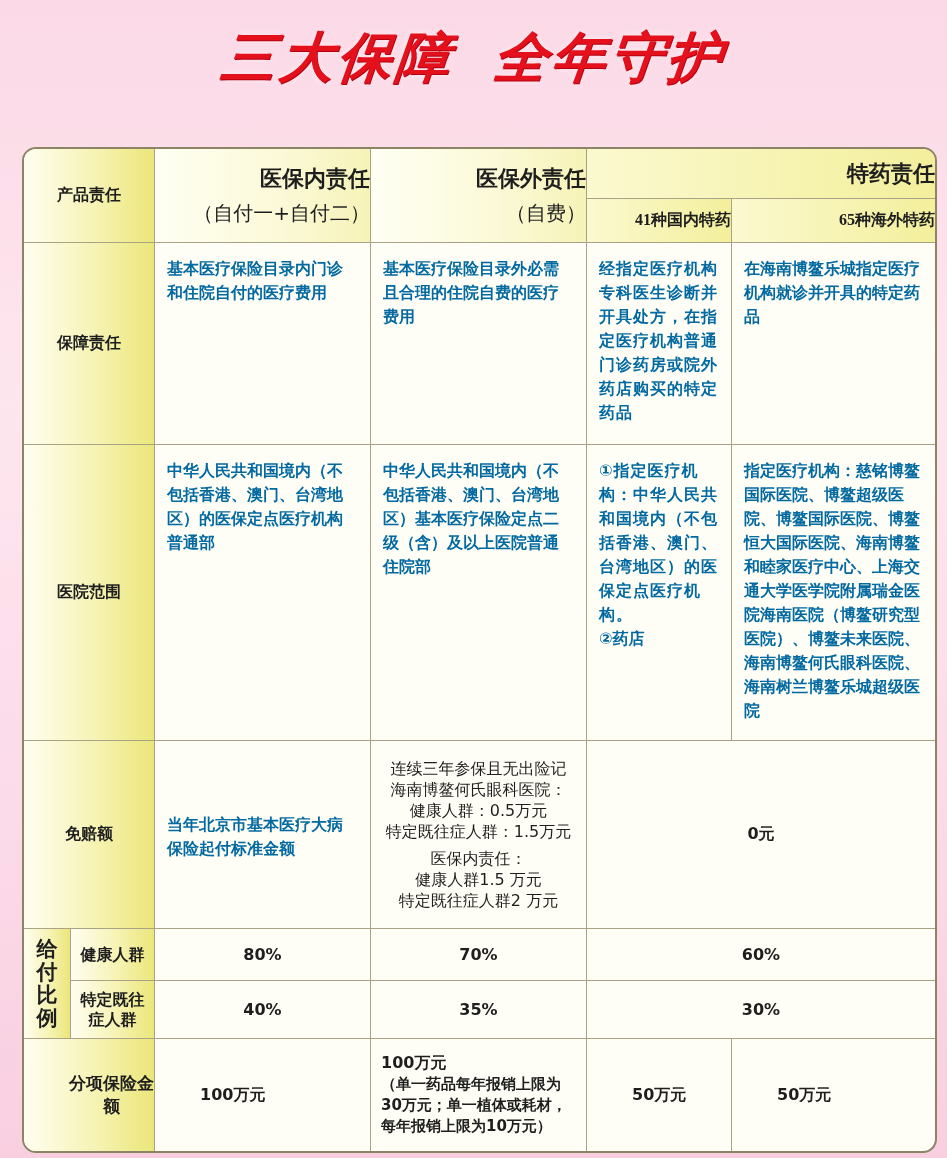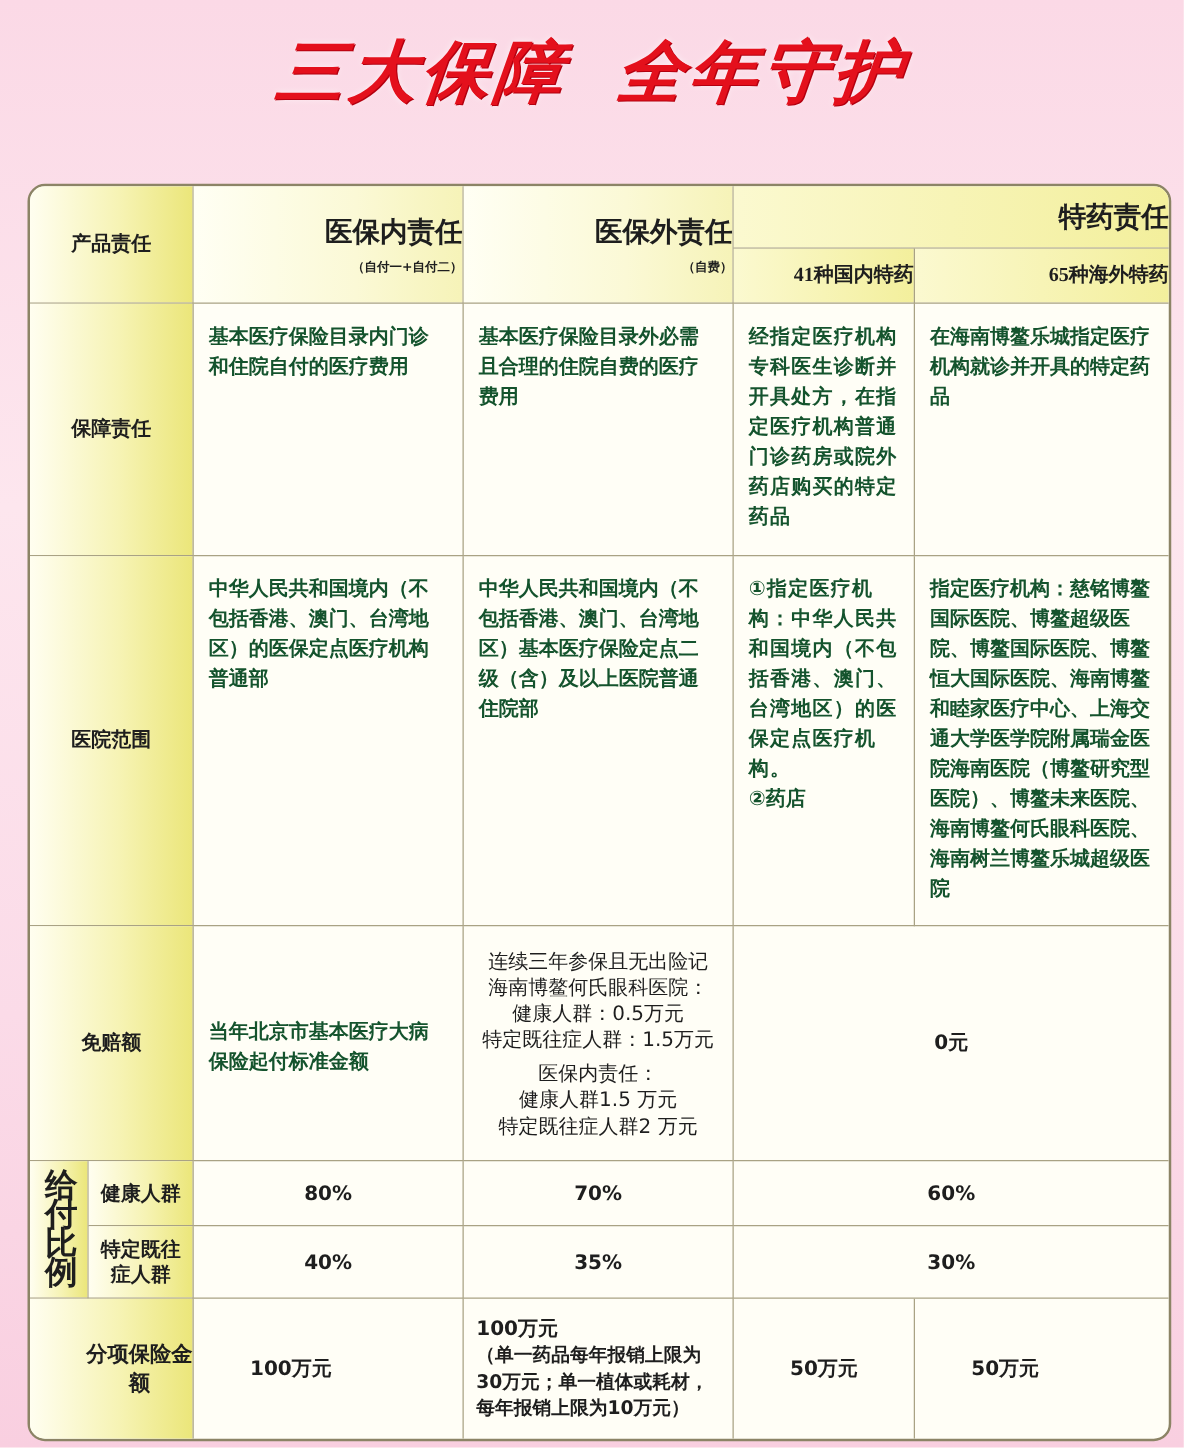--- a/index.html
+++ b/index.html
@@ -35,34 +35,34 @@
   .hdr {
     background: linear-gradient(90deg, #fffef0 0%, #f6f3b4 55%, #ebe67a 100%);
     text-align: center; vertical-align: middle !important;
     font-weight: bold; font-size: 21px; color: #2b2416;
   }
   .colhdr {
     background: linear-gradient(90deg, #fffff4 0%, #fbf9d6 60%, #f6f3b8 100%);
     text-align: right; vertical-align: middle !important; color: #2b2416;
   }
   .colhdr .big { font-size: 22px; font-weight: bold; display: block; }
-  .colhdr .sub { font-size: 10px; display: block; margin-top: 6px; font-weight: bold; }
+  .colhdr .sub { font-size: 20px; display: block; margin-top: 6px; }
   .colhdr.spec { background: linear-gradient(90deg, #fbf9d0 0%, #f3ef9c 100%); font-family: Liberation Serif, serif; }
   .colhdr.small { font-size: 16px; font-weight: bold; }
-  .cell { padding: 14px 12px 10px 12px; line-height: 24px; font-size: 16px; font-weight: bold; color: #14532d; }
+  .cell { padding: 14px 12px 10px 12px; line-height: 24px; font-size: 16px; font-weight: bold; color: #0369a1; }
   .cell.narrow { letter-spacing: 1px; }
   .pct { font-size: 17px; font-weight: bold; color: #222; text-align: center; vertical-align: middle !important; }
   .ded { text-align: center; font-size: 14px; font-weight: normal; line-height: 21px; vertical-align: middle !important; }
   .ded .gapline { height: 6px; }
   .sidehdr {
     background: linear-gradient(90deg, #fffef0 0%, #f6f3b4 55%, #ebe67a 100%);
     text-align: center; vertical-align: middle !important;
     font-weight: bold; color: #2b2416;
   }
-  .vert { font-size: 26px; line-height: 23px; width: 22px; margin: 4px auto; word-break: break-all; }
+  .vert { font-size: 21px; line-height: 23px; width: 22px; margin: 4px auto; word-break: break-all; }
   .subhdr { font-size: 15px; line-height: 20px; }
   .amt { vertical-align: middle !important; font-weight: bold; font-size: 17px; }
   .amt .note { font-size: 15px; line-height: 21px; display: block; }
 </style>
 </head>
 <body>
 
 <div class="title">
   <span>三大保障</span><span class="gap"></span><span>全年守护</span>
 </div>

